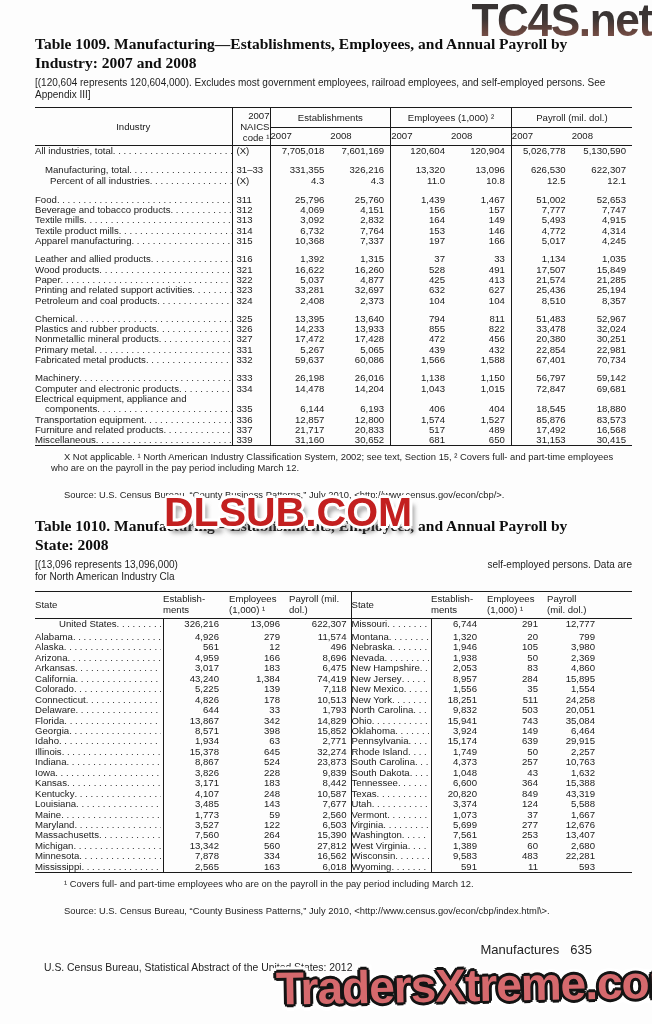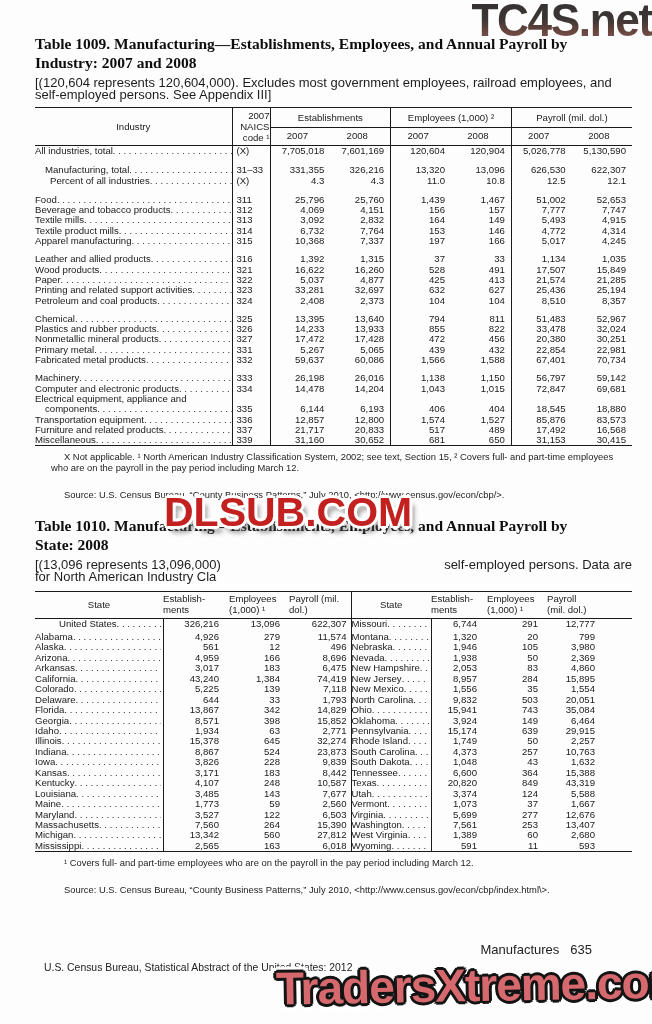--- a/index.html
+++ b/index.html
@@ -2,52 +2,52 @@
 <html><head>
 <meta charset="utf-8">
 <style>
   *{box-sizing:border-box;margin:0;padding:0}
   html,body{background:#e9e9e9}
   body{font-family:"Liberation Sans",sans-serif;color:#1a1a1a}
   .page{position:relative;width:652px;height:1024px;background:#fdfdfd;overflow:hidden;margin:0 auto}
   .content{position:absolute;left:35px;top:34px;width:597px}
 
   .ttl{font-family:"Liberation Serif",serif;font-weight:700;font-size:15.5px;line-height:19px;color:#0e0e0e;max-width:555px;margin-bottom:5px}
-  .note{font-size:13px;line-height:11.5px;color:#1d1d1d;max-width:578px;margin-bottom:7px}
+  .note{font-size:10px;line-height:11.5px;color:#1d1d1d;max-width:578px;margin-bottom:7px}
   .noteline1{display:flex;justify-content:space-between;width:597px}
   .fnote{font-size:9.4px;line-height:11px;color:#1d1d1d;text-indent:13px;margin:16px}
   .fn-top{margin-top:5px}
 
   table{border-collapse:collapse;table-layout:fixed;width:597px;font-size:9.6px}
   .t9{border-top:1px solid #1a1a1a;border-bottom:1.5px solid #1a1a1a}
   .t9 thead th{font-weight:400;border-bottom:1px solid #1a1a1a;padding:2px 0;vertical-align:middle;line-height:11px}
   .c-ind{width:197px;text-align:center}
   .c-naics{width:38px;text-align:right;border-left:1px solid #1a1a1a;border-right:1px solid #1a1a1a}
   .grp{text-align:center}
   .b-r{border-right:1px solid #1a1a1a}
-  .yr{text-align:center;padding:1px 6px 2px 0 !important}
+  .yr{text-align:left;padding:1px 6px 2px 0 !important}
   .t9 .w1{width:56px}.t9 .w2{width:60px}.t9 .w3{width:58px}.t9 .w4{width:58px}.t9 .w5{width:60px}.t9 .w6{width:70px}
   .t9 td{line-height:10.3px;vertical-align:bottom;padding:0}
   td.naics{border-left:1px solid #1a1a1a;border-right:1px solid #1a1a1a;padding-left:4px}
   td.num{text-align:right;padding-right:6px}
   td.vdiv{border-right:1px solid #1a1a1a}
   tr.gap1 td{padding-top:8px}
   tr.gap2 td{padding-top:9px}
   .bold{font-weight:400}
   .lw{display:flex;align-items:baseline;overflow:hidden}
   .lt{white-space:nowrap}
   .i1{padding-left:10px}
   .i2{padding-left:15px}
   .ius{padding-left:24px}
   .dots{flex:1;overflow:hidden;white-space:nowrap;color:#2a2a2a}
   .dots::before{content:" . . . . . . . . . . . . . . . . . . . . . . . . . . . . . . . . . . . . . . . . . . . . . . . ."}
 
   .t10{margin-top:9px;border-top:1px solid #1a1a1a;border-bottom:1.5px solid #1a1a1a}
   .t10 thead th{font-weight:400;border-bottom:1px solid #1a1a1a;padding:2px 0 3px;vertical-align:middle;line-height:10.5px}
-  .t10 th.s-state{text-align:center}
+  .t10 th.s-state{text-align:left}
   .t10 th.s-num{text-align:left;padding-right:8px}
   .t10 td{line-height:10.45px;vertical-align:bottom;padding:0}
   td.sname{border-right:1px solid #1a1a1a;padding-right:2px}
   .t10 td.sest{padding-right:10px}
   .t10 td.semp{padding-right:9px}
   .t10 td.spay{padding-right:4px}
   .t10 .wn1{width:128px}.t10 .we1{width:66px}.t10 .wm1{width:60px}.t10 .wp1{width:62px}
   .t10 .wn2{width:80px}.t10 .we2{width:56px}.t10 .wm2{width:60px}.t10 .wp2{width:52px}.t10 .wsp{width:33px}
   .t10 tr.usrow td{padding-bottom:2px}
 
@@ -631,20 +631,41 @@
               </div>
             </td>
             <td class="num sest">1,556</td>
             <td class="num semp">35</td>
             <td class="num spay">1,554</td>
             <td></td>
           </tr>
           <tr>
             <td class="sname">
               <div class="lw">
+                <span class="lt">Connecticut</span>
+                <span class="dots"></span>
+              </div>
+            </td>
+            <td class="num sest">4,826</td>
+            <td class="num semp">178</td>
+            <td class="num spay vdiv">10,513</td>
+            <td class="sname">
+              <div class="lw">
+                <span class="lt">New York</span>
+                <span class="dots"></span>
+              </div>
+            </td>
+            <td class="num sest">18,251</td>
+            <td class="num semp">511</td>
+            <td class="num spay">24,258</td>
+            <td></td>
+          </tr>
+          <tr>
+            <td class="sname">
+              <div class="lw">
                 <span class="lt">Delaware</span>
                 <span class="dots"></span>
               </div>
             </td>
             <td class="num sest">644</td>
             <td class="num semp">33</td>
             <td class="num spay vdiv">1,793</td>
             <td class="sname">
               <div class="lw">
                 <span class="lt">North Carolina</span>
@@ -920,20 +941,41 @@
             <td class="num spay vdiv">27,812</td>
             <td class="sname">
               <div class="lw">
                 <span class="lt">West Virginia</span>
                 <span class="dots"></span>
               </div>
             </td>
             <td class="num sest">1,389</td>
             <td class="num semp">60</td>
             <td class="num spay">2,680</td>
+            <td></td>
+          </tr>
+          <tr>
+            <td class="sname">
+              <div class="lw">
+                <span class="lt">Minnesota</span>
+                <span class="dots"></span>
+              </div>
+            </td>
+            <td class="num sest">7,878</td>
+            <td class="num semp">334</td>
+            <td class="num spay vdiv">16,562</td>
+            <td class="sname">
+              <div class="lw">
+                <span class="lt">Wisconsin</span>
+                <span class="dots"></span>
+              </div>
+            </td>
+            <td class="num sest">9,583</td>
+            <td class="num semp">483</td>
+            <td class="num spay">22,281</td>
             <td></td>
           </tr>
           <tr>
             <td class="sname">
               <div class="lw">
                 <span class="lt">Mississippi</span>
                 <span class="dots"></span>
               </div>
             </td>
             <td class="num sest">2,565</td>

